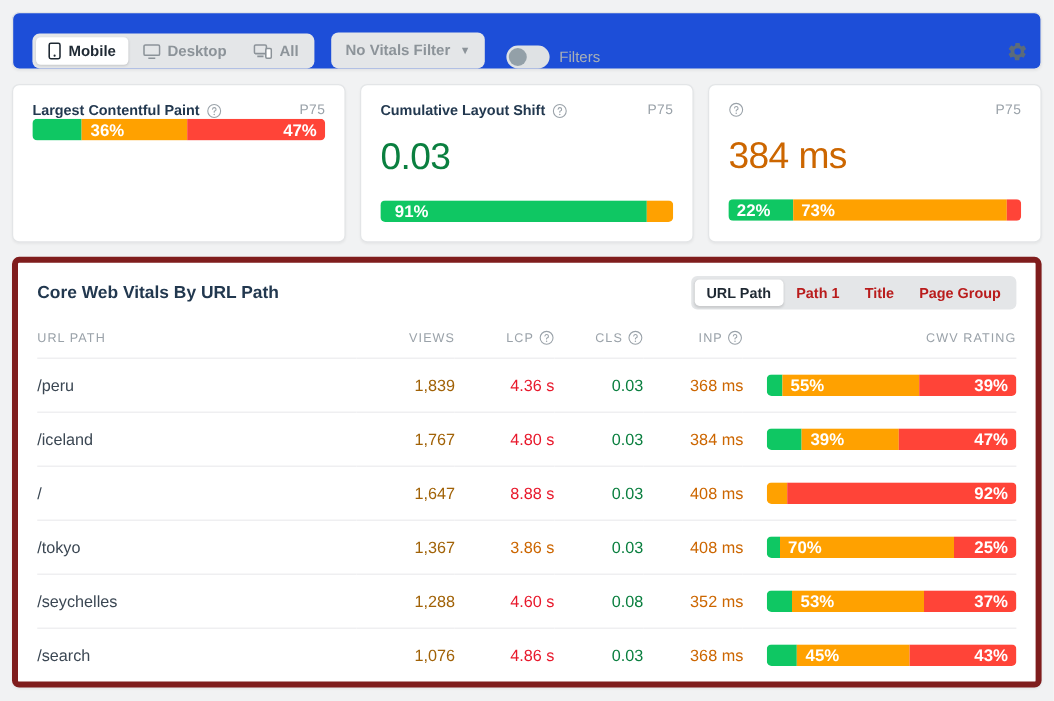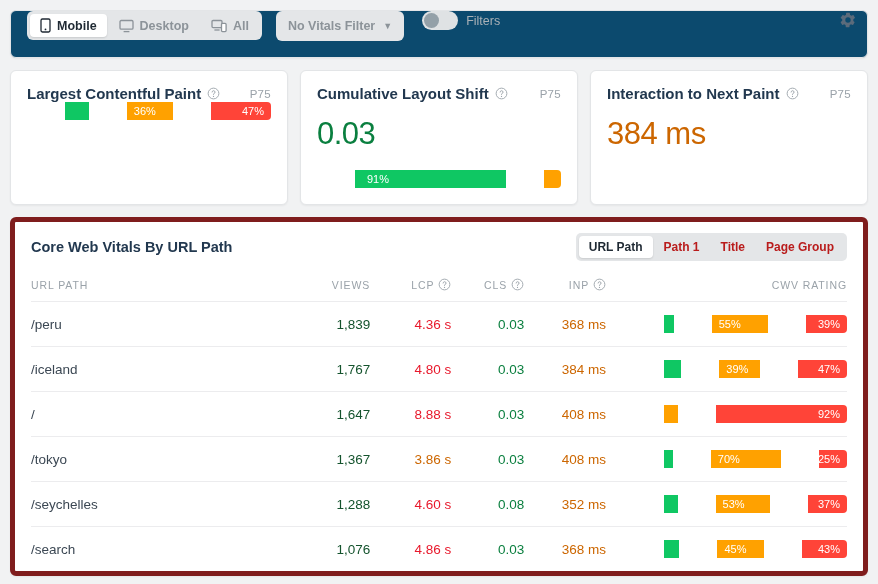--- a/index.html
+++ b/index.html
@@ -6,26 +6,26 @@
   html, body {
     width: 878px; height: 584px;
     background: #f1f2f3;
     font-family: "Liberation Sans", sans-serif;
     overflow: hidden;
   }
   .page { padding: 10px 10px 0 10px; }
 
   
   .toolbar {
-    background: #0c4a6e;
+    background: #1d4ed8;
     border: 1px solid #e3e5e7;
     border-radius: 6px;
     height: 48px;
     display: flex;
-    align-items: flex-start;
+    align-items: flex-end;
     padding: 0 10px 0 16px;
     box-shadow: 0 1px 2px rgba(0,0,0,.05);
   }
   .seg-group {
     display: flex;
     align-items: center;
     background: #e4e6e8;
     border-radius: 6px;
     padding: 3px;
     gap: 2px;
@@ -70,35 +70,35 @@
   .card {
     flex: 1;
     background: #fff;
     border: 1px solid #e3e5e7;
     border-radius: 6px;
     padding: 14px 16px 16px 16px;
     box-shadow: 0 1px 2px rgba(0,0,0,.05);
   }
   .card-head { display: flex; align-items: center; }
   .card-title {
-    font-size: 15px; font-weight: bold; color: #22384f;
+    font-size: 12px; font-weight: bold; color: #22384f;
     display:flex; align-items:center; gap:6px;
   }
   .p75 { margin-left: auto; font-size: 11.5px; color: #9aa2a9; font-weight: normal; letter-spacing: .3px; }
   .card-value { font-size: 31px; margin: 14px 0 18px 0; letter-spacing: -.5px; }
 
   
   .bar {
     height: 18px; border-radius: 4px; overflow: hidden;
     display: flex; width: 100%;
   }
   .bar .seg-g, .bar .seg-o, .bar .seg-r {
     display: flex; align-items: center;
-    font-size: 11px; font-weight: normal; color: #fff;
-    overflow: hidden; white-space: nowrap; margin-left: 38px;
+    font-size: 14px; font-weight: bold; color: #fff;
+    overflow: hidden; white-space: nowrap;
   }
   .bar .seg-g { background: #0fc763; padding-left: 7px; }
   .bar .seg-o { background: #ffa100; padding-left: 7px; }
   .bar .seg-r { background: #ff4438; justify-content: flex-end; padding-right: 7px; }
 
   
   .panel {
     margin-top: 12px;
     background: #fff;
     border: 5px solid #7f1d1d;
@@ -123,21 +123,21 @@
   thead th {
     font-size: 10.5px; font-weight: normal; color: #9aa2a9;
     letter-spacing: .9px; padding: 6px 0 10px 0;
     text-align: right; white-space: nowrap;
   }
   thead th.c-url { text-align: left; }
   thead th .hwrap { display: inline-flex; align-items: center; gap: 4px; }
   tbody tr { border-top: 1px solid #ececee; }
   tbody td { padding: 13px 0; font-size: 13.5px; text-align: right; white-space: nowrap; }
   td.c-url { text-align: left; color: #3b4753; font-size: 13.5px; }
-  td.c-views { color: #14532d; }
+  td.c-views { color: #a16207; }
   td.c-rating { width: 250px; padding-left: 20px; }
 
   
   .c-url { width: 300px; }
   .c-views { width: 90px; }
   .c-lcp { width: 90px; }
   .c-cls { width: 80px; }
   .c-inp { width: 90px; }
 
   .q-icon { flex: 0 0 auto; }
@@ -243,32 +243,40 @@
         <div class="bar">
           <div class="seg-g" style="width: 91%; padding-left: 12px;">
             <span>91%</span>
           </div>
           <div class="seg-o" style="width: 9%;"></div>
         </div>
       </div>
       <div class="card">
         <div class="card-head">
           <div class="card-title">
-            <span>Interaction to Next Paint</span>
             <span style="display: inline-flex;">
               <svg class="q-icon" width="13" height="13" viewBox="0 0 16 16" fill="none" stroke="#9aa2a9" stroke-width="1.1">
                 <circle cx="8" cy="8" r="6.6"></circle>
                 <path d="M6.3 6.2a1.8 1.8 0 1 1 2.2 1.9c-.4.15-.5.45-.5.8v.35" stroke-linecap="round"></path>
                 <circle cx="8" cy="11.6" r=".75" fill="#9aa2a9" stroke="none"></circle>
               </svg>
             </span>
           </div>
           <div class="p75">P75</div>
         </div>
         <div class="card-value" style="color: rgb(204, 102, 0);">384 ms</div>
+        <div class="bar">
+          <div class="seg-g" style="width: 22%;">
+            <span>22%</span>
+          </div>
+          <div class="seg-o" style="width: 73%;">
+            <span>73%</span>
+          </div>
+          <div class="seg-r" style="width: 5%;"></div>
+        </div>
       </div>
     </div>
 
   <div class="panel">
     <div class="panel-head">
       <div class="panel-title">Core Web Vitals By URL Path</div>
       <div class="tabs" id="tabs">
           <div class="tab active">URL Path</div>
           <div class="tab">Path 1</div>
           <div class="tab">Title</div>

